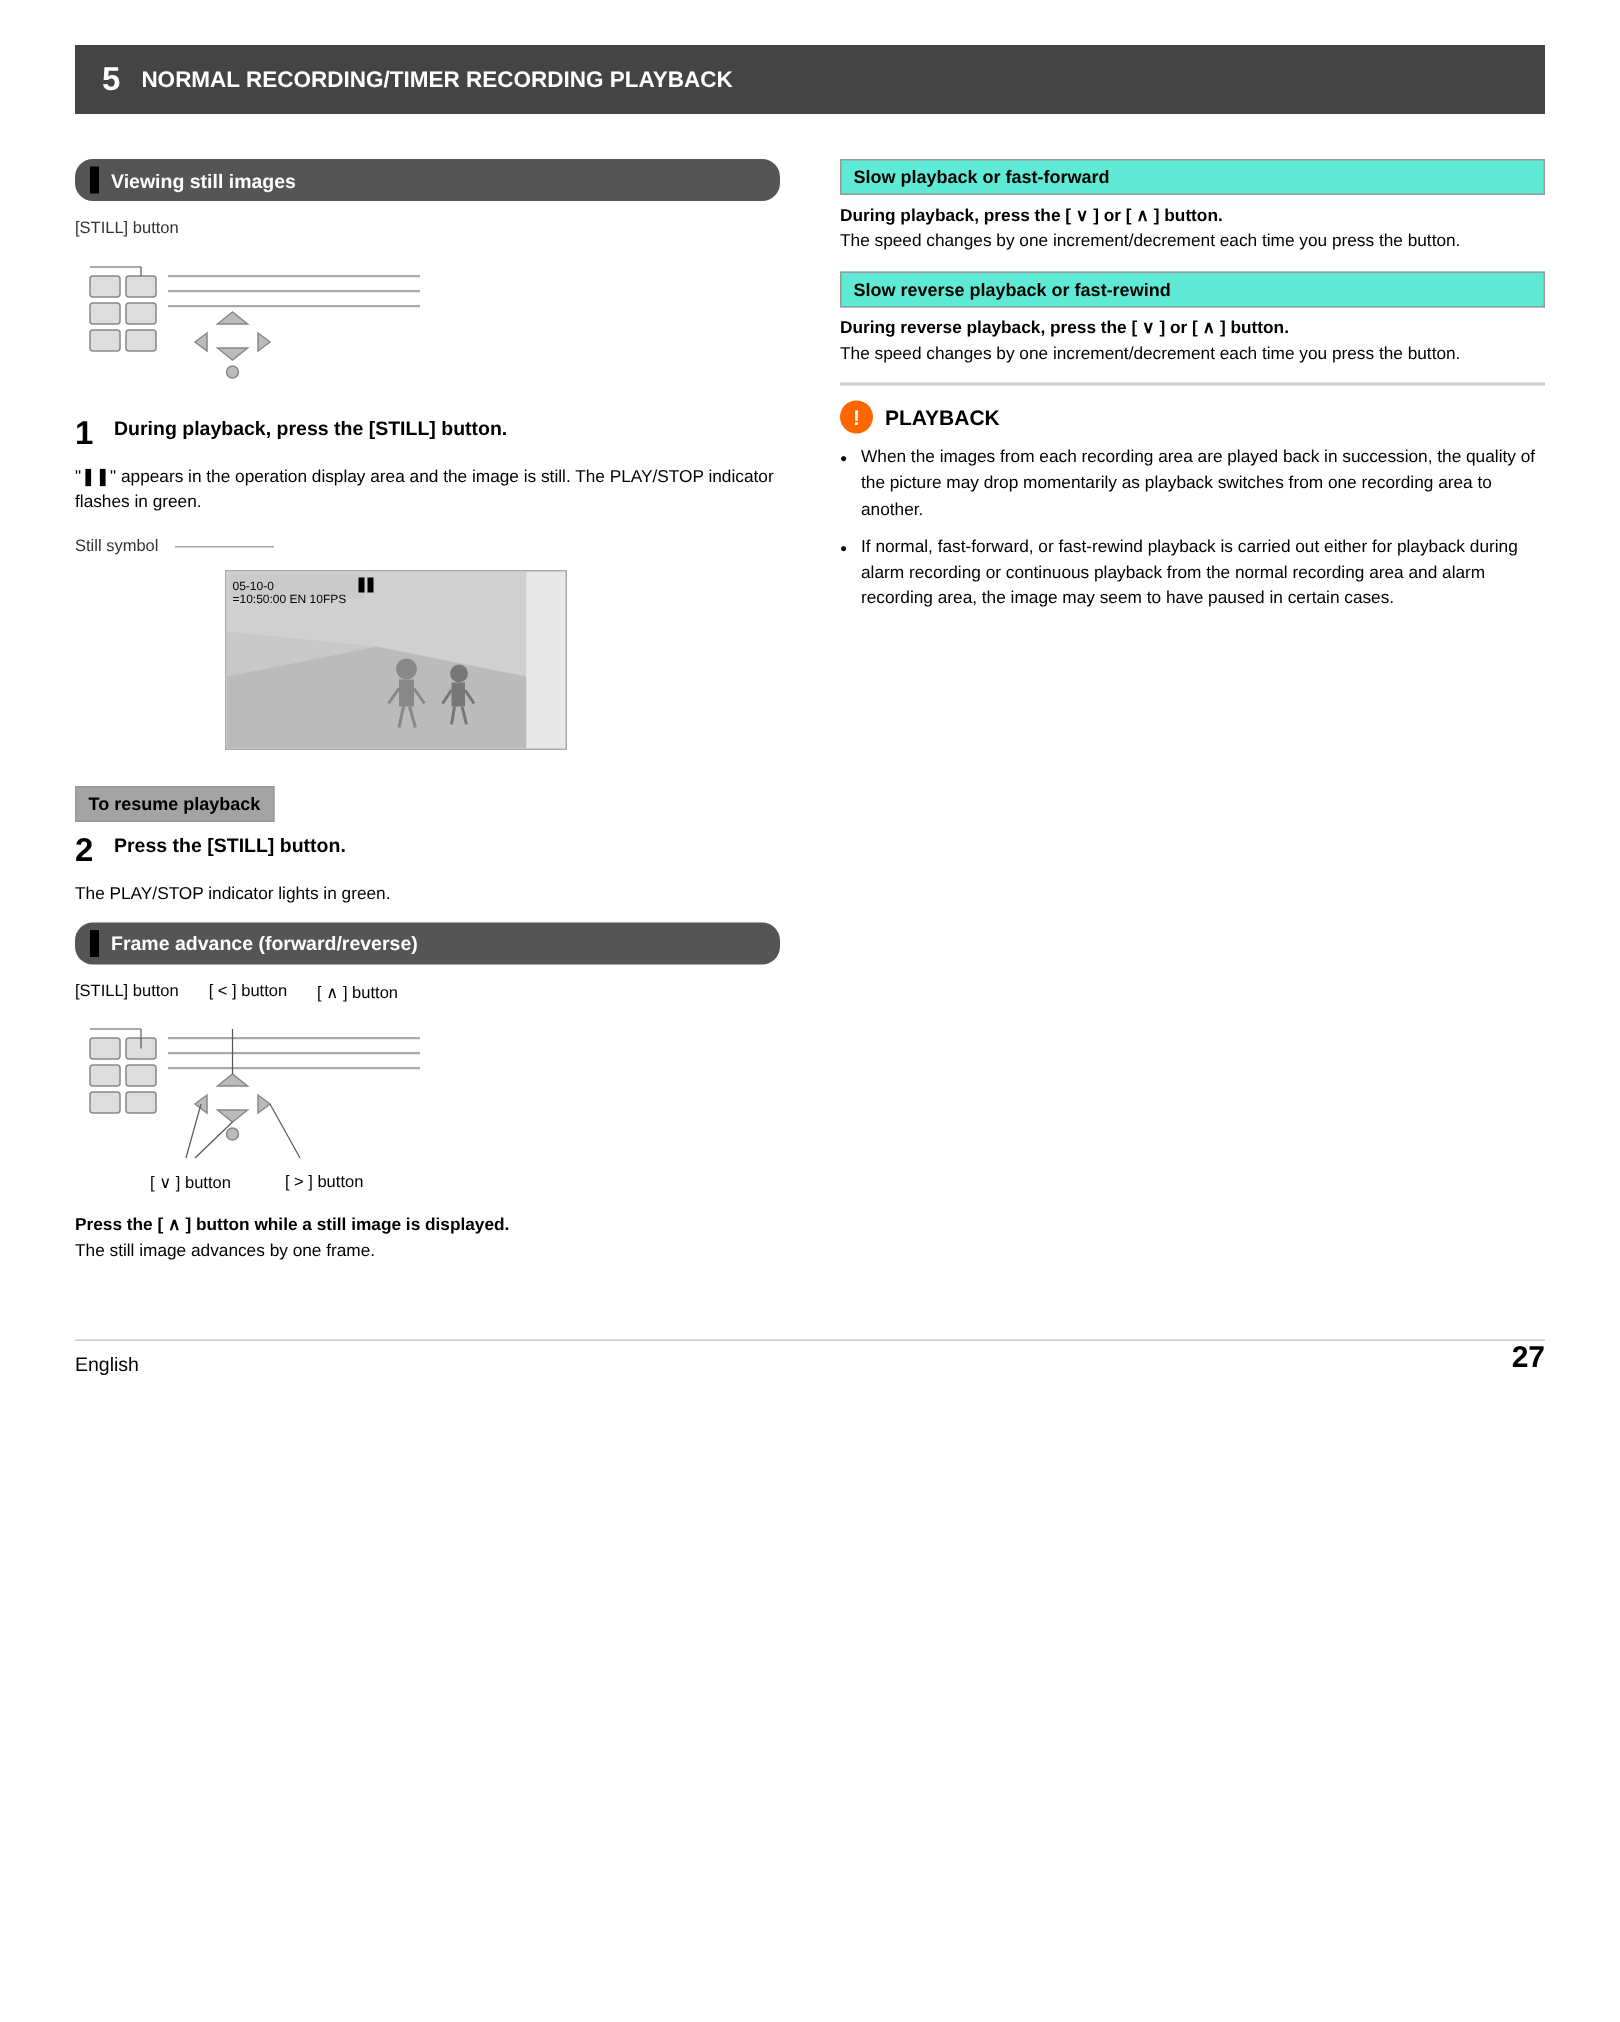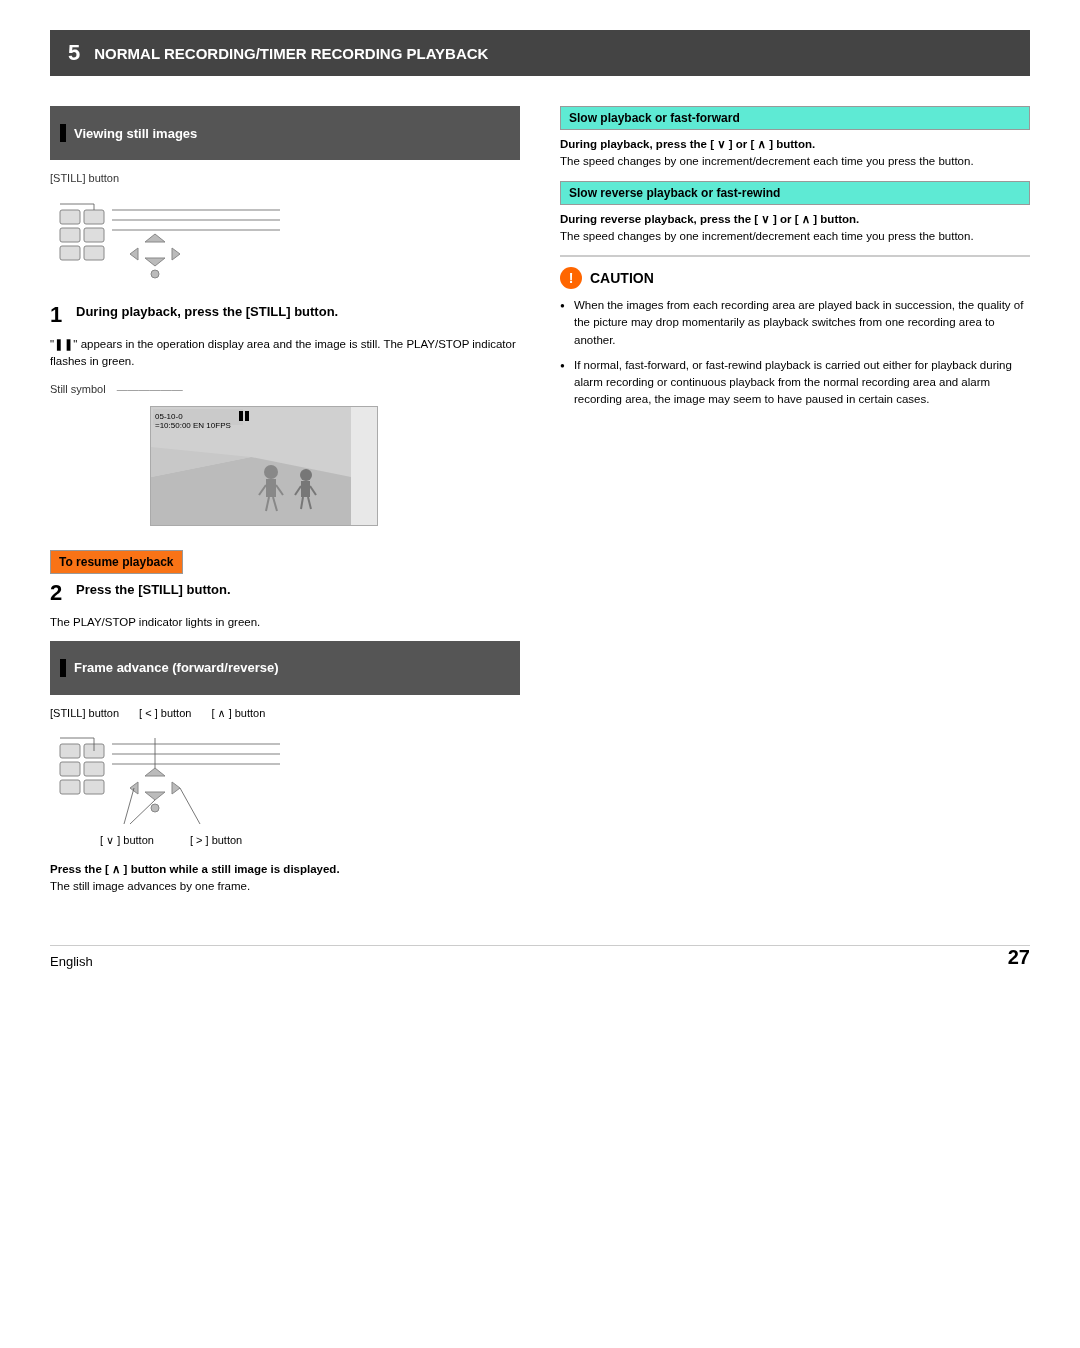--- a/index.html
+++ b/index.html
@@ -43,25 +43,26 @@
       flex: 1;
       min-width: 0;
     }
 
     
     .section-header {
       background: #555;
       color: #fff;
       font-size: 13px;
       font-weight: bold;
-      padding: 18px 10px;
+      padding: 5px 10px;
       margin-bottom: 12px;
       display: flex;
       align-items: center;
       gap: 8px;
+      border-radius: 12px;
     }
     .section-header-bar {
       width: 6px;
       height: 18px;
       background: #000;
       display: inline-block;
     }
 
     
     .sub-section-header {
@@ -97,21 +98,21 @@
       margin-bottom: 10px;
       line-height: 1.5;
     }
 
     
     .info-box {
       border: 1px solid #999;
       padding: 4px 8px;
       font-size: 12px;
       font-weight: bold;
-      background: #f97316;
+      background: #a3a3a3;
       display: inline-block;
       margin-bottom: 8px;
     }
 
     
     .device-diagram {
       margin: 10px 0 14px 0;
       position: relative;
     }
 
@@ -382,21 +383,21 @@
       <span>Slow reverse playback or fast-rewind</span>
     </div>
     <p class="note-text">
       <strong>During reverse playback, press the [ ∨ ] or [ ∧ ] button.</strong><br>
       <span>The speed changes by one increment/decrement each time you press the button.</span>
     </p>
 
     <div class="caution-box">
       <div class="caution-header">
         <div class="caution-icon">!</div>
-        <span>CAUTION</span>
+        <span>PLAYBACK</span>
       </div>
       <ul class="caution-list">
         <li>When the images from each recording area are played back in succession, the quality of the picture may drop momentarily as playback switches from one recording area to another.</li>
         <li>If normal, fast-forward, or fast-rewind playback is carried out either for playback during alarm recording or continuous playback from the normal recording area and alarm recording area, the image may seem to have paused in certain cases.</li>
       </ul>
     </div>
 
   </div>
 </div>
 

